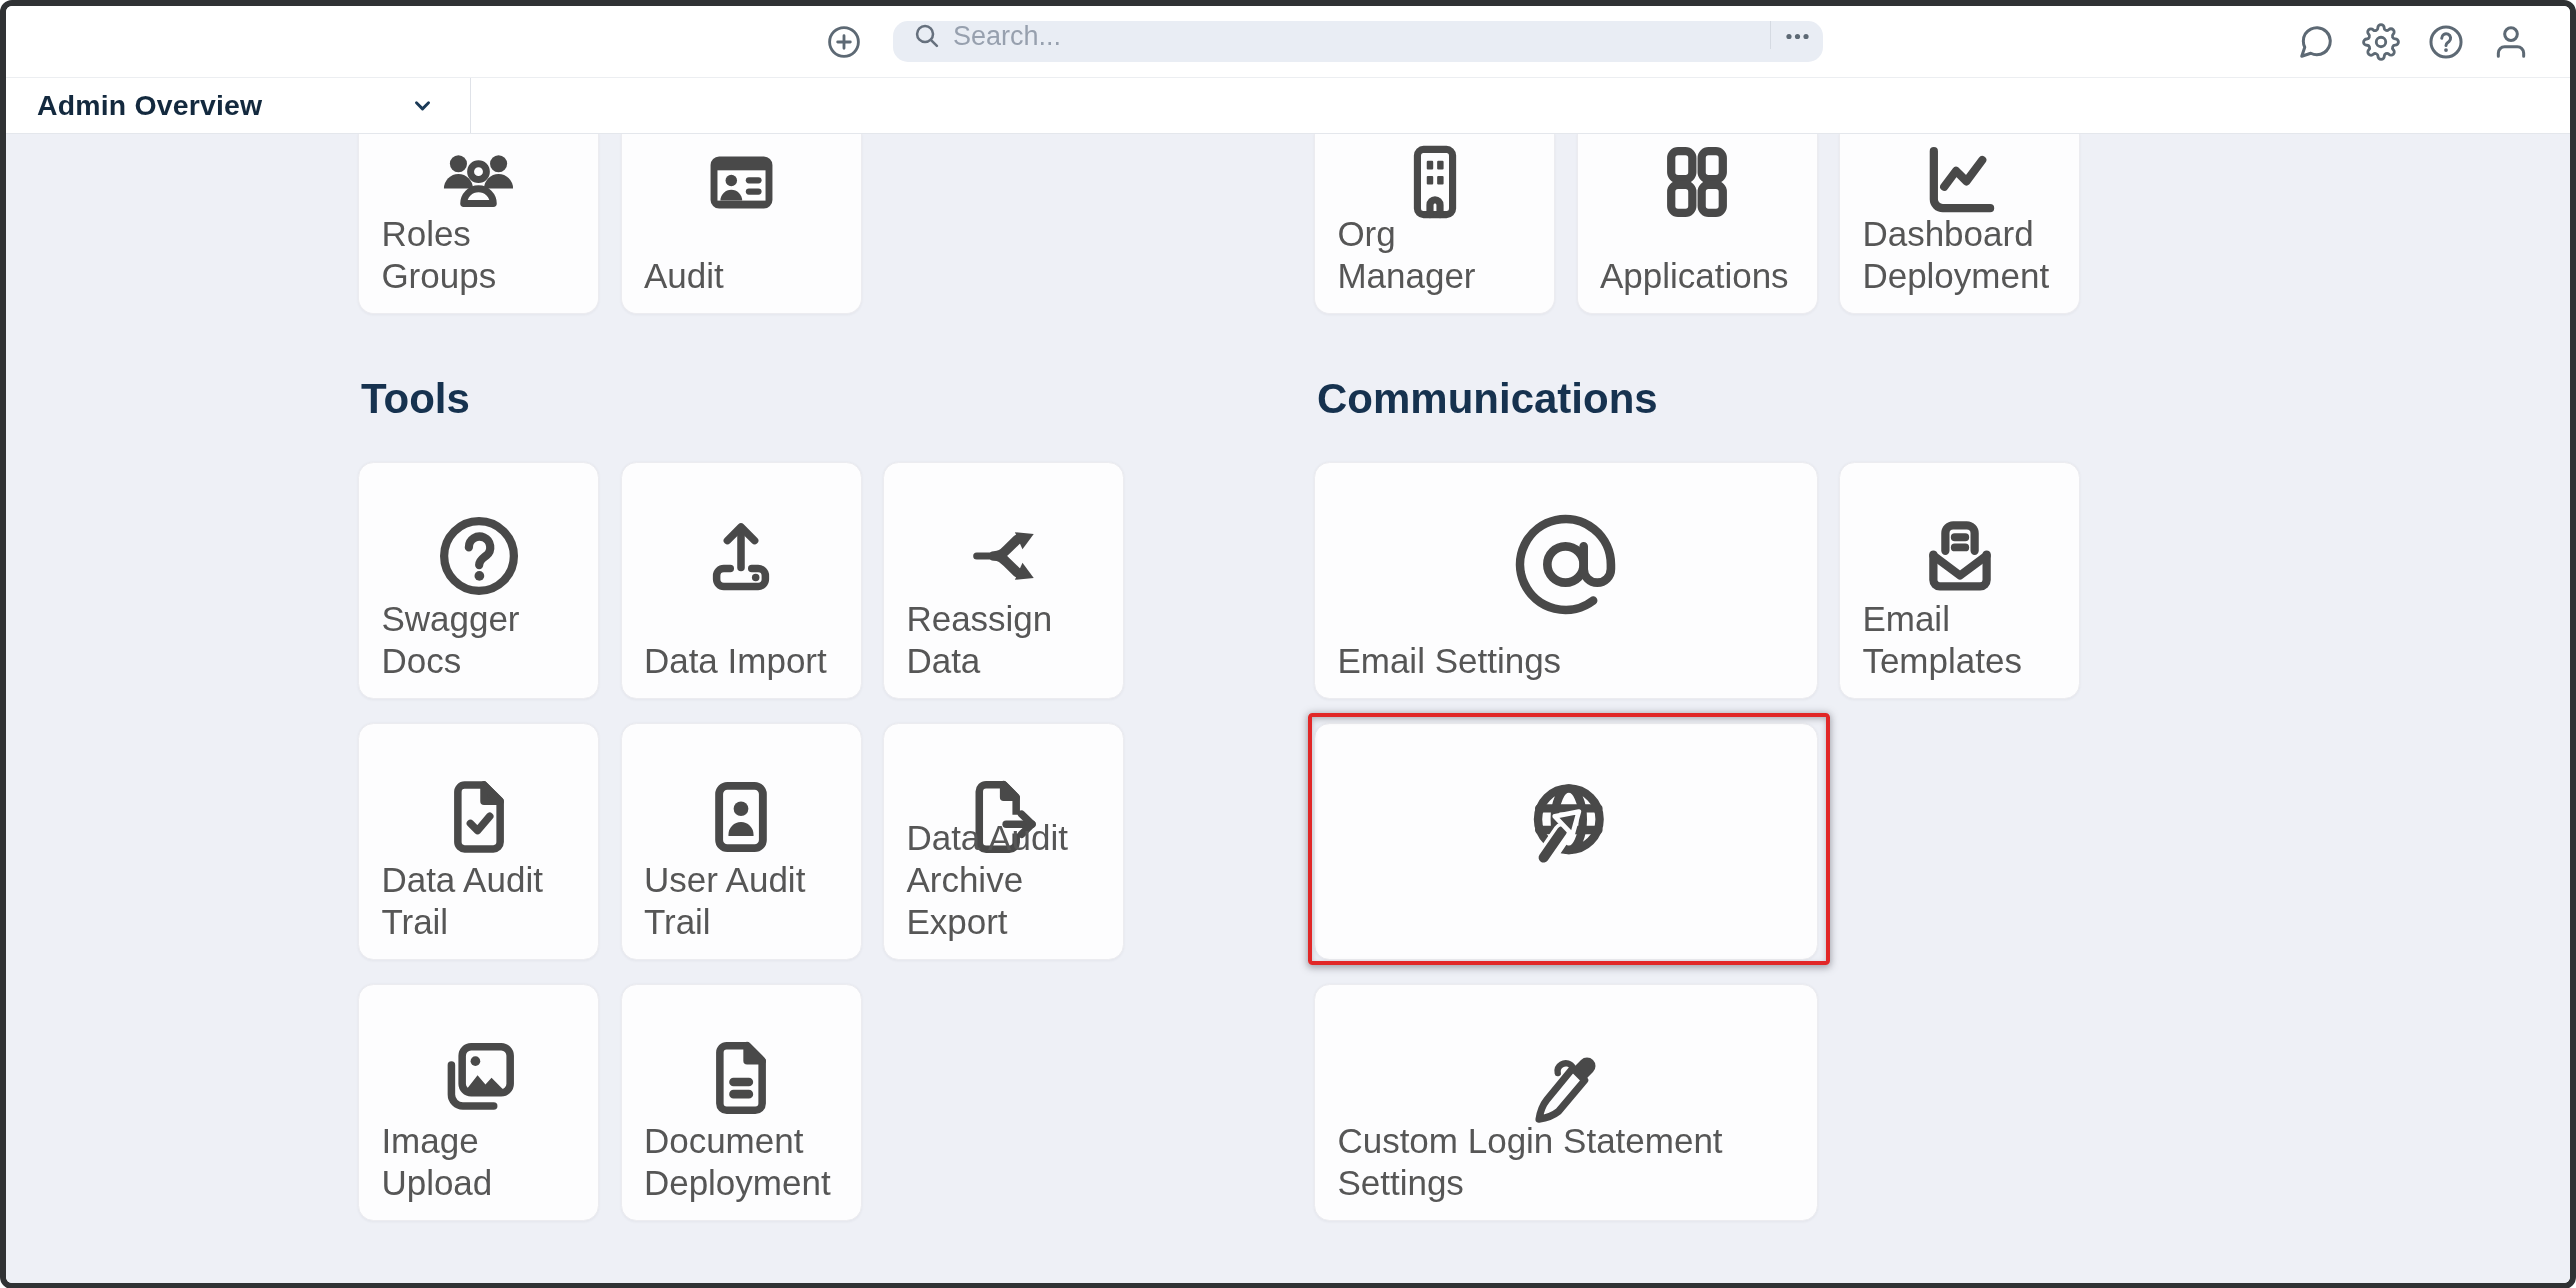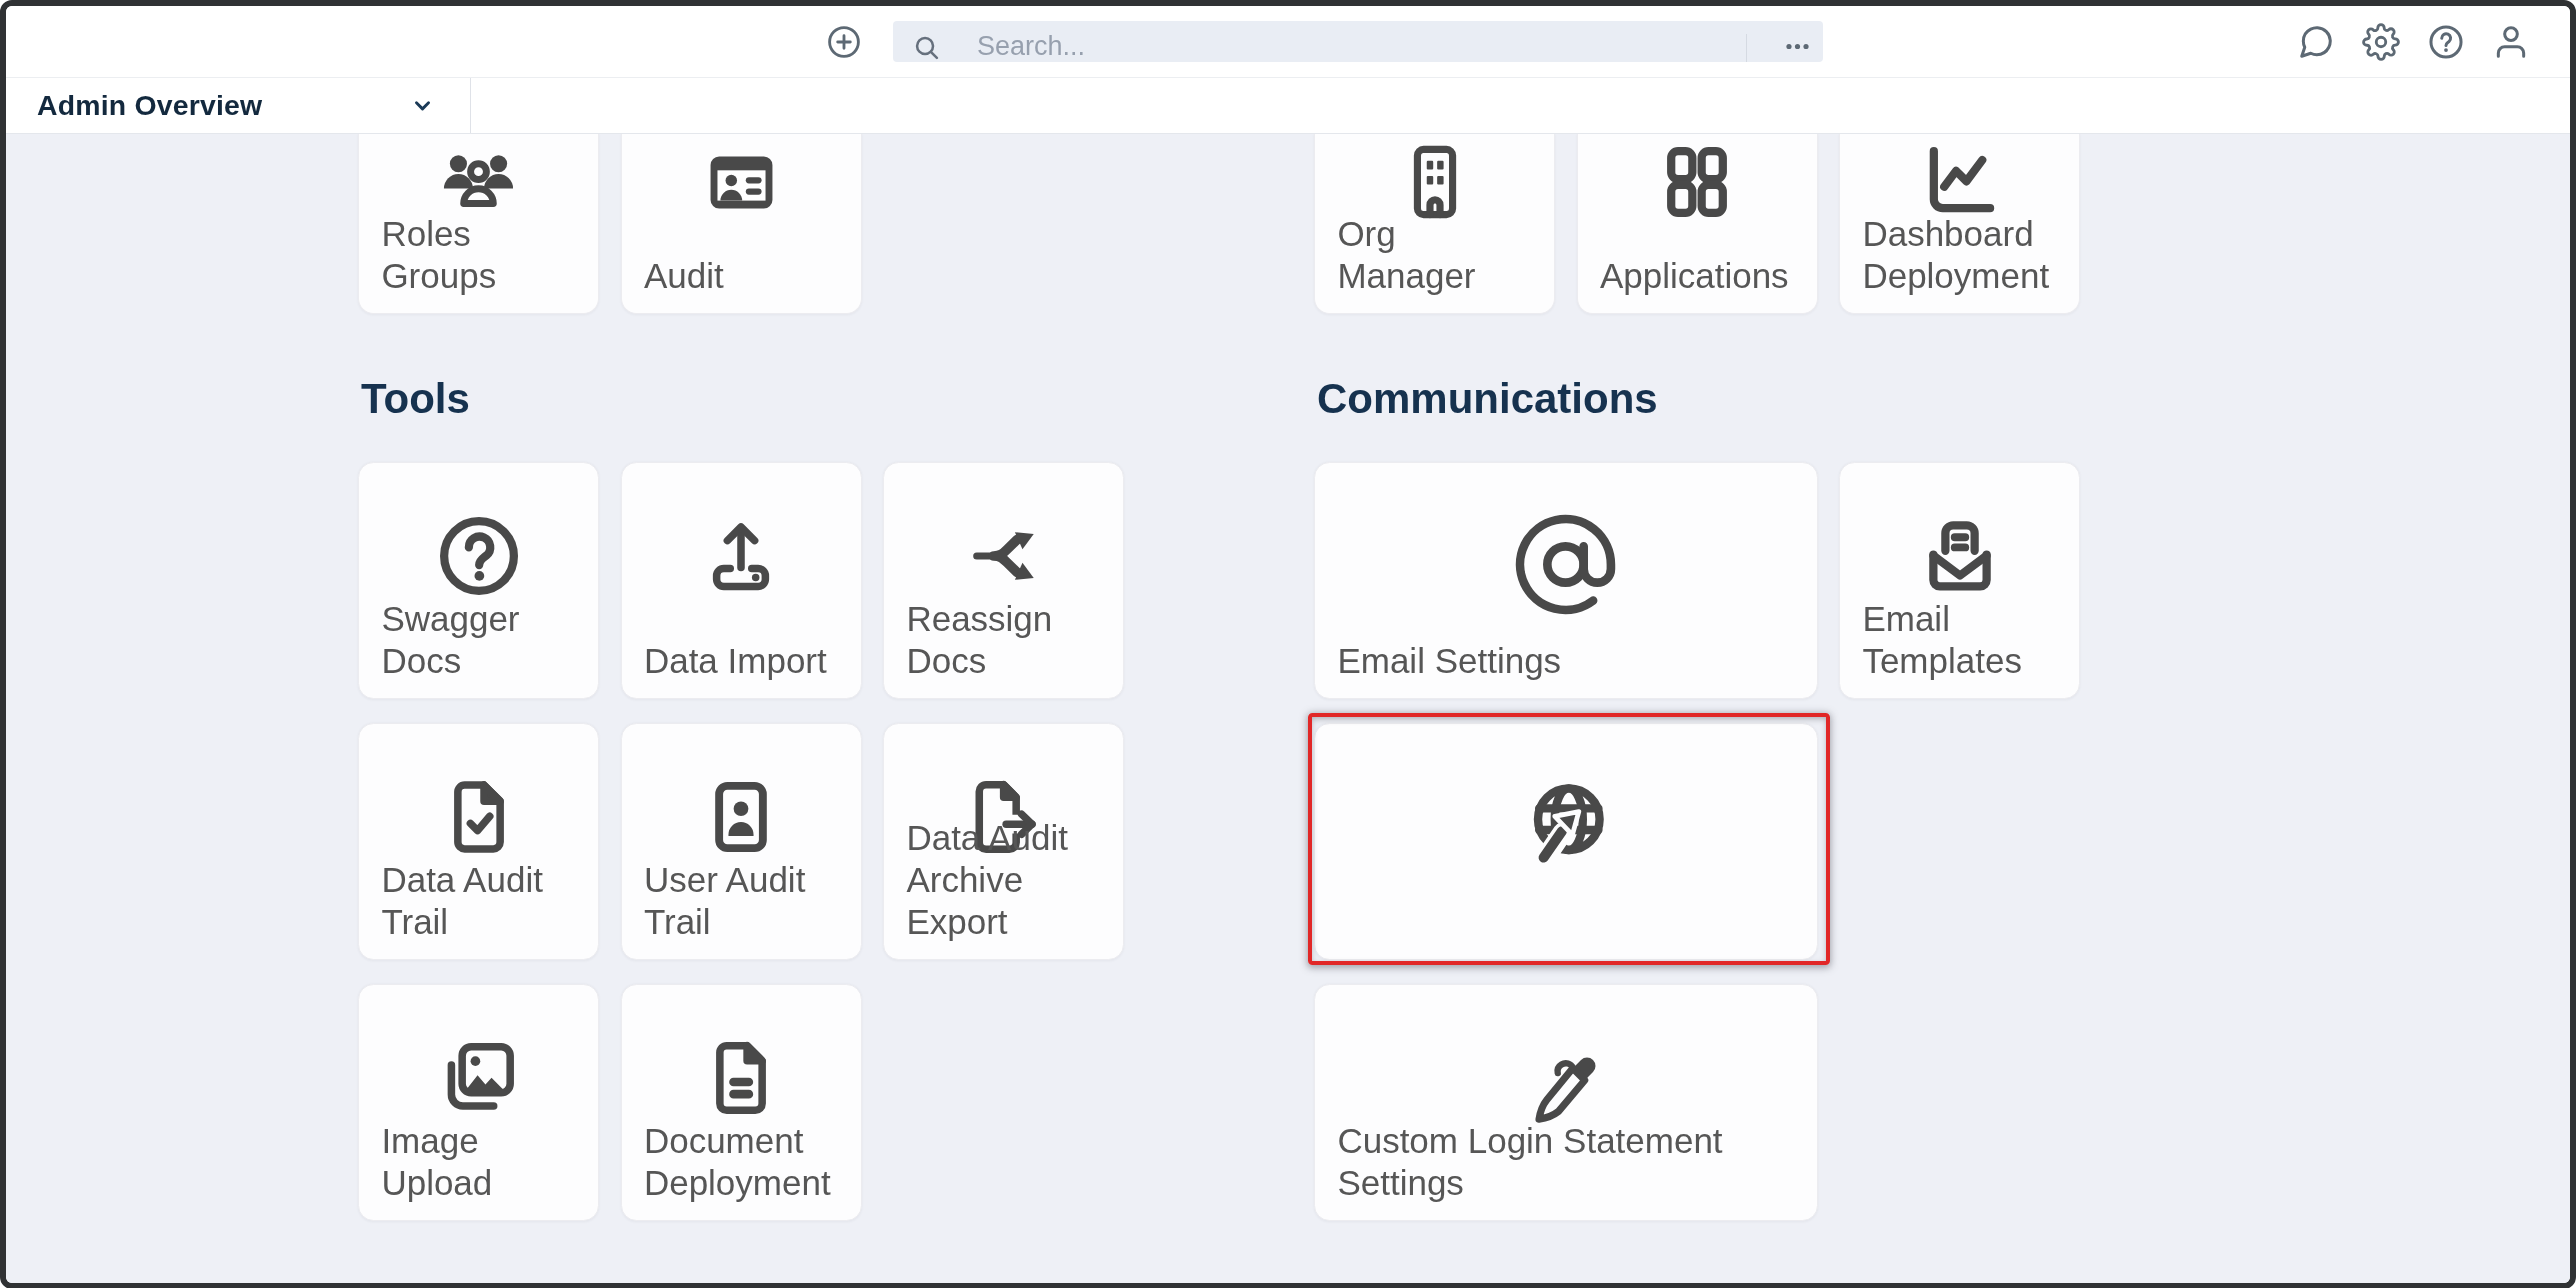--- a/index.html
+++ b/index.html
@@ -8,22 +8,22 @@
   }
   *{box-sizing:border-box; margin:0; padding:0;}
   body{width:2576px;height:1289px;background:#fff;font-family:"Liberation Sans",sans-serif;}
   .frame{width:2576px;height:1289px;border:6px solid #303234;border-radius:12px;overflow:hidden;
          background:var(--bar);display:flex;flex-direction:column;}
   
   .topbar{height:72px;flex:none;background:var(--bar);border-bottom:1.7px solid #eceef1;
           display:flex;align-items:center;padding-left:820px;}
   .iconbtn{background:none;border:none;cursor:pointer;display:flex;align-items:center;justify-content:center;color:var(--slate);}
   .iconbtn svg{display:block;}
-  .searchbox{margin-left:31px;width:930px;height:41px;background:var(--searchbg);border-radius:4px;
-             display:flex;align-items:flex-end;padding:0 10.3px 0 19px;gap:24px;}
+  .searchbox{margin-left:31px;width:930px;height:41px;background:var(--searchbg);border-radius:15px;
+             display:flex;align-items:flex-start;padding:0 10.3px 0 19px;}
   .searchbox .mag{color:#66707d;flex:none;display:flex;}
   .searchbox input{flex:1;margin-left:12px;border:none;outline:none;background:transparent;
                    font-size:27px;color:#5a6473;font-family:"Liberation Sans",sans-serif;}
   .searchbox input::placeholder{color:#97a0ae;}
   .search-div{width:1.7px;height:27.6px;background:#d5dae2;margin-right:10.3px;flex:none;}
   .top-icons{display:flex;gap:27px;margin-right:40px;align-items:center;}
   .spacer{flex:1;}
   
   .navbar{height:56px;flex:none;background:var(--bar);border-bottom:1.7px solid #e4e7ec;display:flex;}
   .view-select{width:465px;height:100%;border-right:1.7px solid #dfe2e8;display:flex;align-items:center;
@@ -238,21 +238,21 @@
           <span class="ic">
             <svg width="86" height="86" viewBox="0 0 24 24" fill="none" stroke="currentColor" stroke-linecap="round" stroke-linejoin="round">
               <path d="M4.4 12h4.7" stroke-width="2"></path>
               <path d="M9.1 12c1.9 0 2.6-.7 3.7-1.8l2.9-2.8M9.1 12c1.9 0 2.6.7 3.7 1.8l2.9 2.8" stroke-width="2.7"></path>
               <g fill="currentColor" stroke="none">
                 <path d="M15.9 4.2l4.6 2.6-4.6 2.6z" transform="rotate(-24 18.2 6.8)"></path>
                 <path d="M15.9 14.6l4.6 2.6-4.6 2.6z" transform="rotate(24 18.2 17.2)"></path>
               </g>
             </svg>
           </span>
-          <div class="lbl">Reassign Docs</div>
+          <div class="lbl">Reassign Data</div>
         </div>
         <div class="tile">
           <span class="ic">
             <svg width="86" height="86" viewBox="0 0 24 24" fill="none" stroke="currentColor" stroke-linecap="round" stroke-linejoin="round" stroke-width="2.1">
               <path d="M13.4 3.1H8a1.9 1.9 0 0 0-1.9 1.9v14a1.9 1.9 0 0 0 1.9 1.9h8a1.9 1.9 0 0 0 1.9-1.9V7.6z"></path>
               <path d="M13.4 3.1v4.5h4.5z" fill="currentColor"></path>
               <path d="M9.6 13.8l2 2 3.4-4"></path>
             </svg>
           </span>
           <div class="lbl">Data Audit Trail</div>

